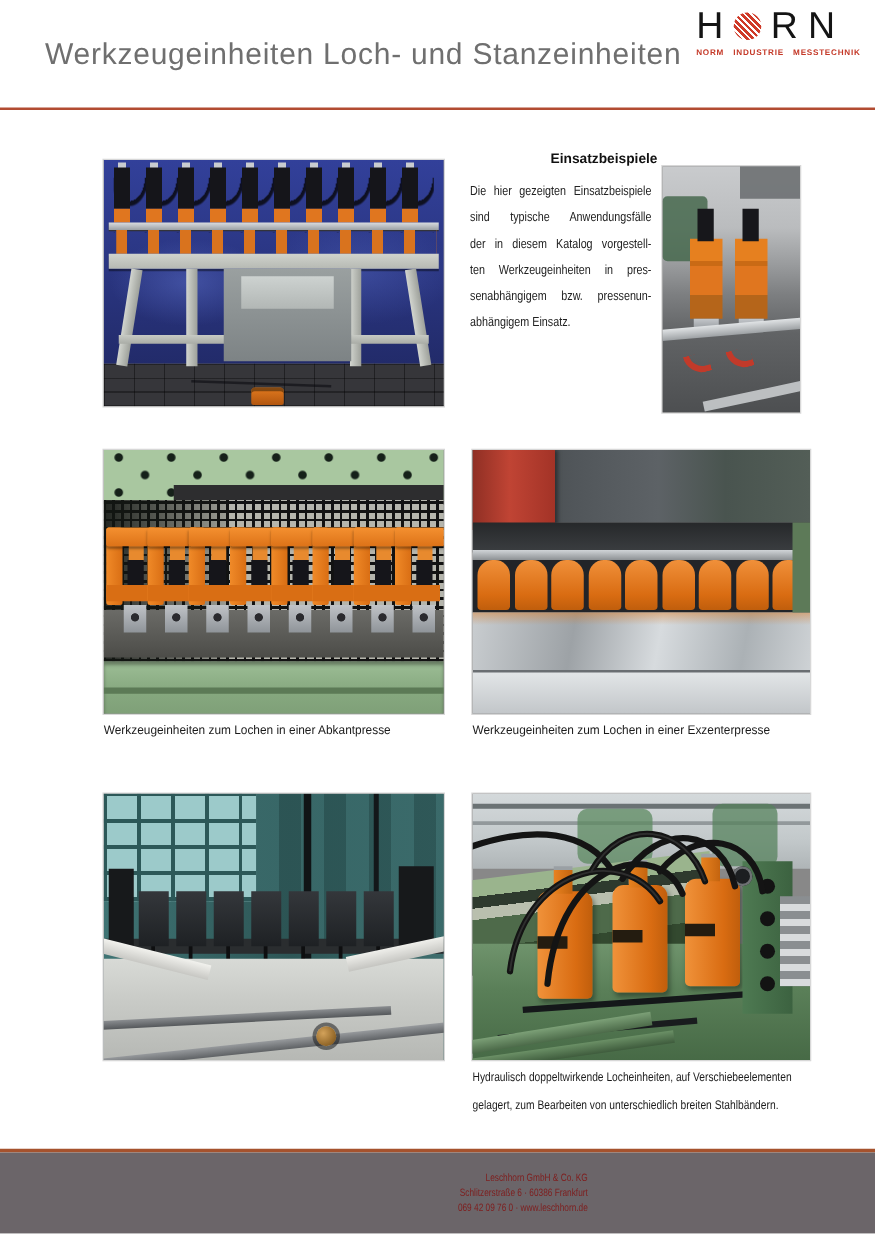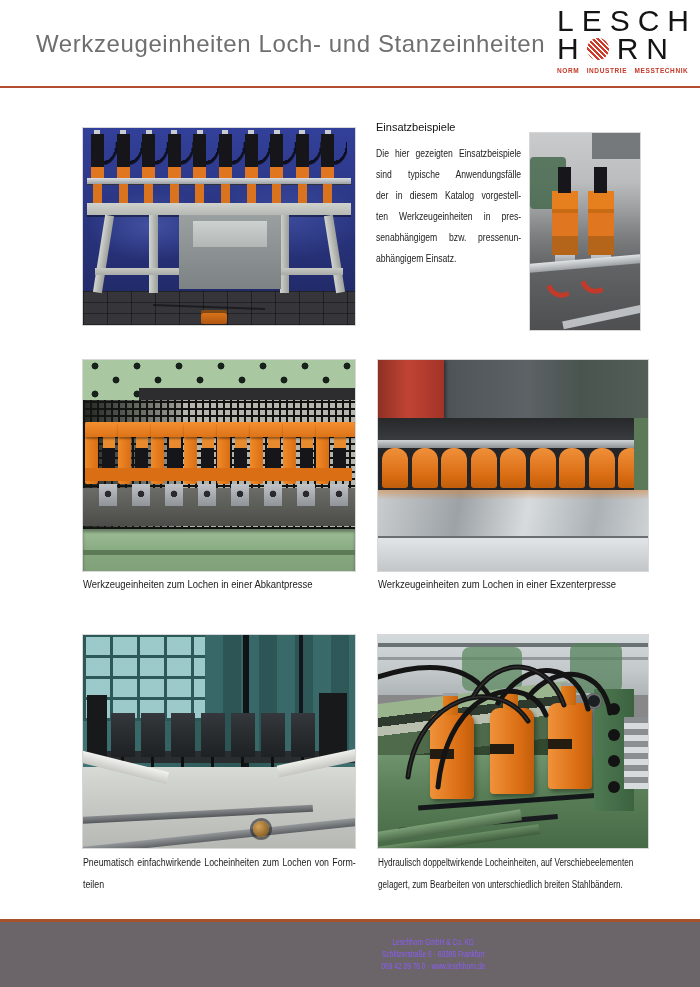--- a/index.html
+++ b/index.html
@@ -20,42 +20,42 @@
   .logo-o {
     display:inline-block; width:22px; height:22px; border-radius:50%;
     background:repeating-linear-gradient(45deg, #cf3a28 0 2px, #ffffff 2px 3.6px);
     margin:0 8px 0 0; flex:none;
   }
   .logo-tag { margin-top:4px; font-size:6.5px; font-weight:700; color:#c43827; letter-spacing:0.6px; word-spacing:5px; white-space:nowrap; }
   .rule-top { position:absolute; left:0; top:86px; width:700px; height:2px; background:#b24c32; }
 
   
   .intro { position:absolute; left:376px; top:121px; width:150px; }
-  .intro-h { font-size:11px; font-weight:400; color:#111; margin-bottom:10px; }
+  .intro-h { font-size:11px; font-weight:700; color:#111; margin-bottom:10px;text-align:right; }
   .intro-line {
     width:177px; font-size:10.5px; color:#222; height:21px; line-height:21px;
     text-align:justify; text-align-last:justify;
     transform:scaleX(0.82); transform-origin:0 0; white-space:nowrap;
   }
   .intro-line.last { text-align-last:left; }
 
   
   .cap { position:absolute; font-size:10px; color:#1b1b1b; white-space:nowrap; transform-origin:0 0; }
   .cap-mid-l { left:83px; top:579px; transform:scaleX(0.95); }
   .cap-mid-r { left:378px; top:579px; transform:scaleX(0.95); }
   .capblock { position:absolute; font-size:10px; color:#1b1b1b; }
   .capblock .cl { height:22px; line-height:22px; white-space:nowrap; transform-origin:0 0; }
   .cap-bot-l { left:83px; top:852px; } .cap-bot-l .cl { width:310px; transform:scaleX(0.88); }
   .cap-bot-l .cl.j { text-align:justify; text-align-last:justify; }
   .cap-bot-r { left:378px; top:852px; } .cap-bot-r .cl { width:330px; transform:scaleX(0.82); }
 
   
   .rule-bottom { position:absolute; left:0; top:919px; width:700px; height:3px; background:#a5522d; }
   .footer-band { position:absolute; left:0; top:922px; width:700px; height:65px; background:#6b6569; }
-  .footer-text { position:absolute; right:215px; top:936px; text-align:center; color:#8b5cf6; }
+  .footer-text { position:absolute; right:230px; top:936px; text-align:right; color:#7f1d1d; }
   .footer-text div { font-size:8.5px; line-height:12px; white-space:nowrap; transform:scaleX(0.78); transform-origin:100% 0; }
 
   
   .photo { position:absolute; overflow:hidden; box-shadow:0 0 0 1px rgba(110,110,110,0.28); background:#888; }
   .photo div { position:absolute; }
 
   
   .p1 { left:83px; top:128px; width:272px; height:197px; }
   .p1-wall { inset:0 0 34px 0;
     background:
@@ -211,21 +211,20 @@
   .p6-gauge { right:46px; top:58px; width:16px; height:16px; border-radius:50%; background:#1c1f21; box-shadow:inset 0 0 0 2px #6d7173; }
   .p6-hoses { position:absolute; inset:0; z-index:5; }
 </style>
 </head>
 <body>
 
 <div class="page">
 
   <h1 class="title">Werkzeugeinheiten Loch- und Stanzeinheiten</h1>
   <div class="logo">
-    <div class="logo-row">LESCH</div>
     <div class="logo-row2">
       <span>H</span>
       <span class="logo-o"></span>
       <span>RN</span>
     </div>
     <div class="logo-tag">NORM INDUSTRIE MESSTECHNIK</div>
   </div>
   <div class="rule-top"></div>
 
   <div class="photo p1">
@@ -415,24 +414,20 @@
         <path d="M150,62 C180,26 226,34 232,78"></path>
         <path d="M-6,44 C50,24 92,30 112,62"></path>
       </g>
       <g fill="none" stroke="#3a3a3a" stroke-width="1.5" opacity="0.7">
         <path d="M30,142 C40,60 120,40 150,86"></path>
         <path d="M95,62 C120,18 170,24 186,70"></path>
       </g>
     </svg>
   </div>
 
-  <div class="capblock cap-bot-l">
-    <div class="cl j">Pneumatisch einfachwirkende Locheinheiten zum Lochen von Form-</div>
-    <div class="cl">teilen</div>
-  </div>
   <div class="capblock cap-bot-r">
     <div class="cl">Hydraulisch doppeltwirkende Locheinheiten, auf Verschiebeelementen</div>
     <div class="cl">gelagert, zum Bearbeiten von unterschiedlich breiten Stahlbändern.</div>
   </div>
 
   <div class="rule-bottom"></div>
   <div class="footer-band"></div>
   <div class="footer-text">
     <div>Leschhorn GmbH &amp; Co. KG</div>
     <div>Schlitzerstraße 6 · 60386 Frankfurt</div>

